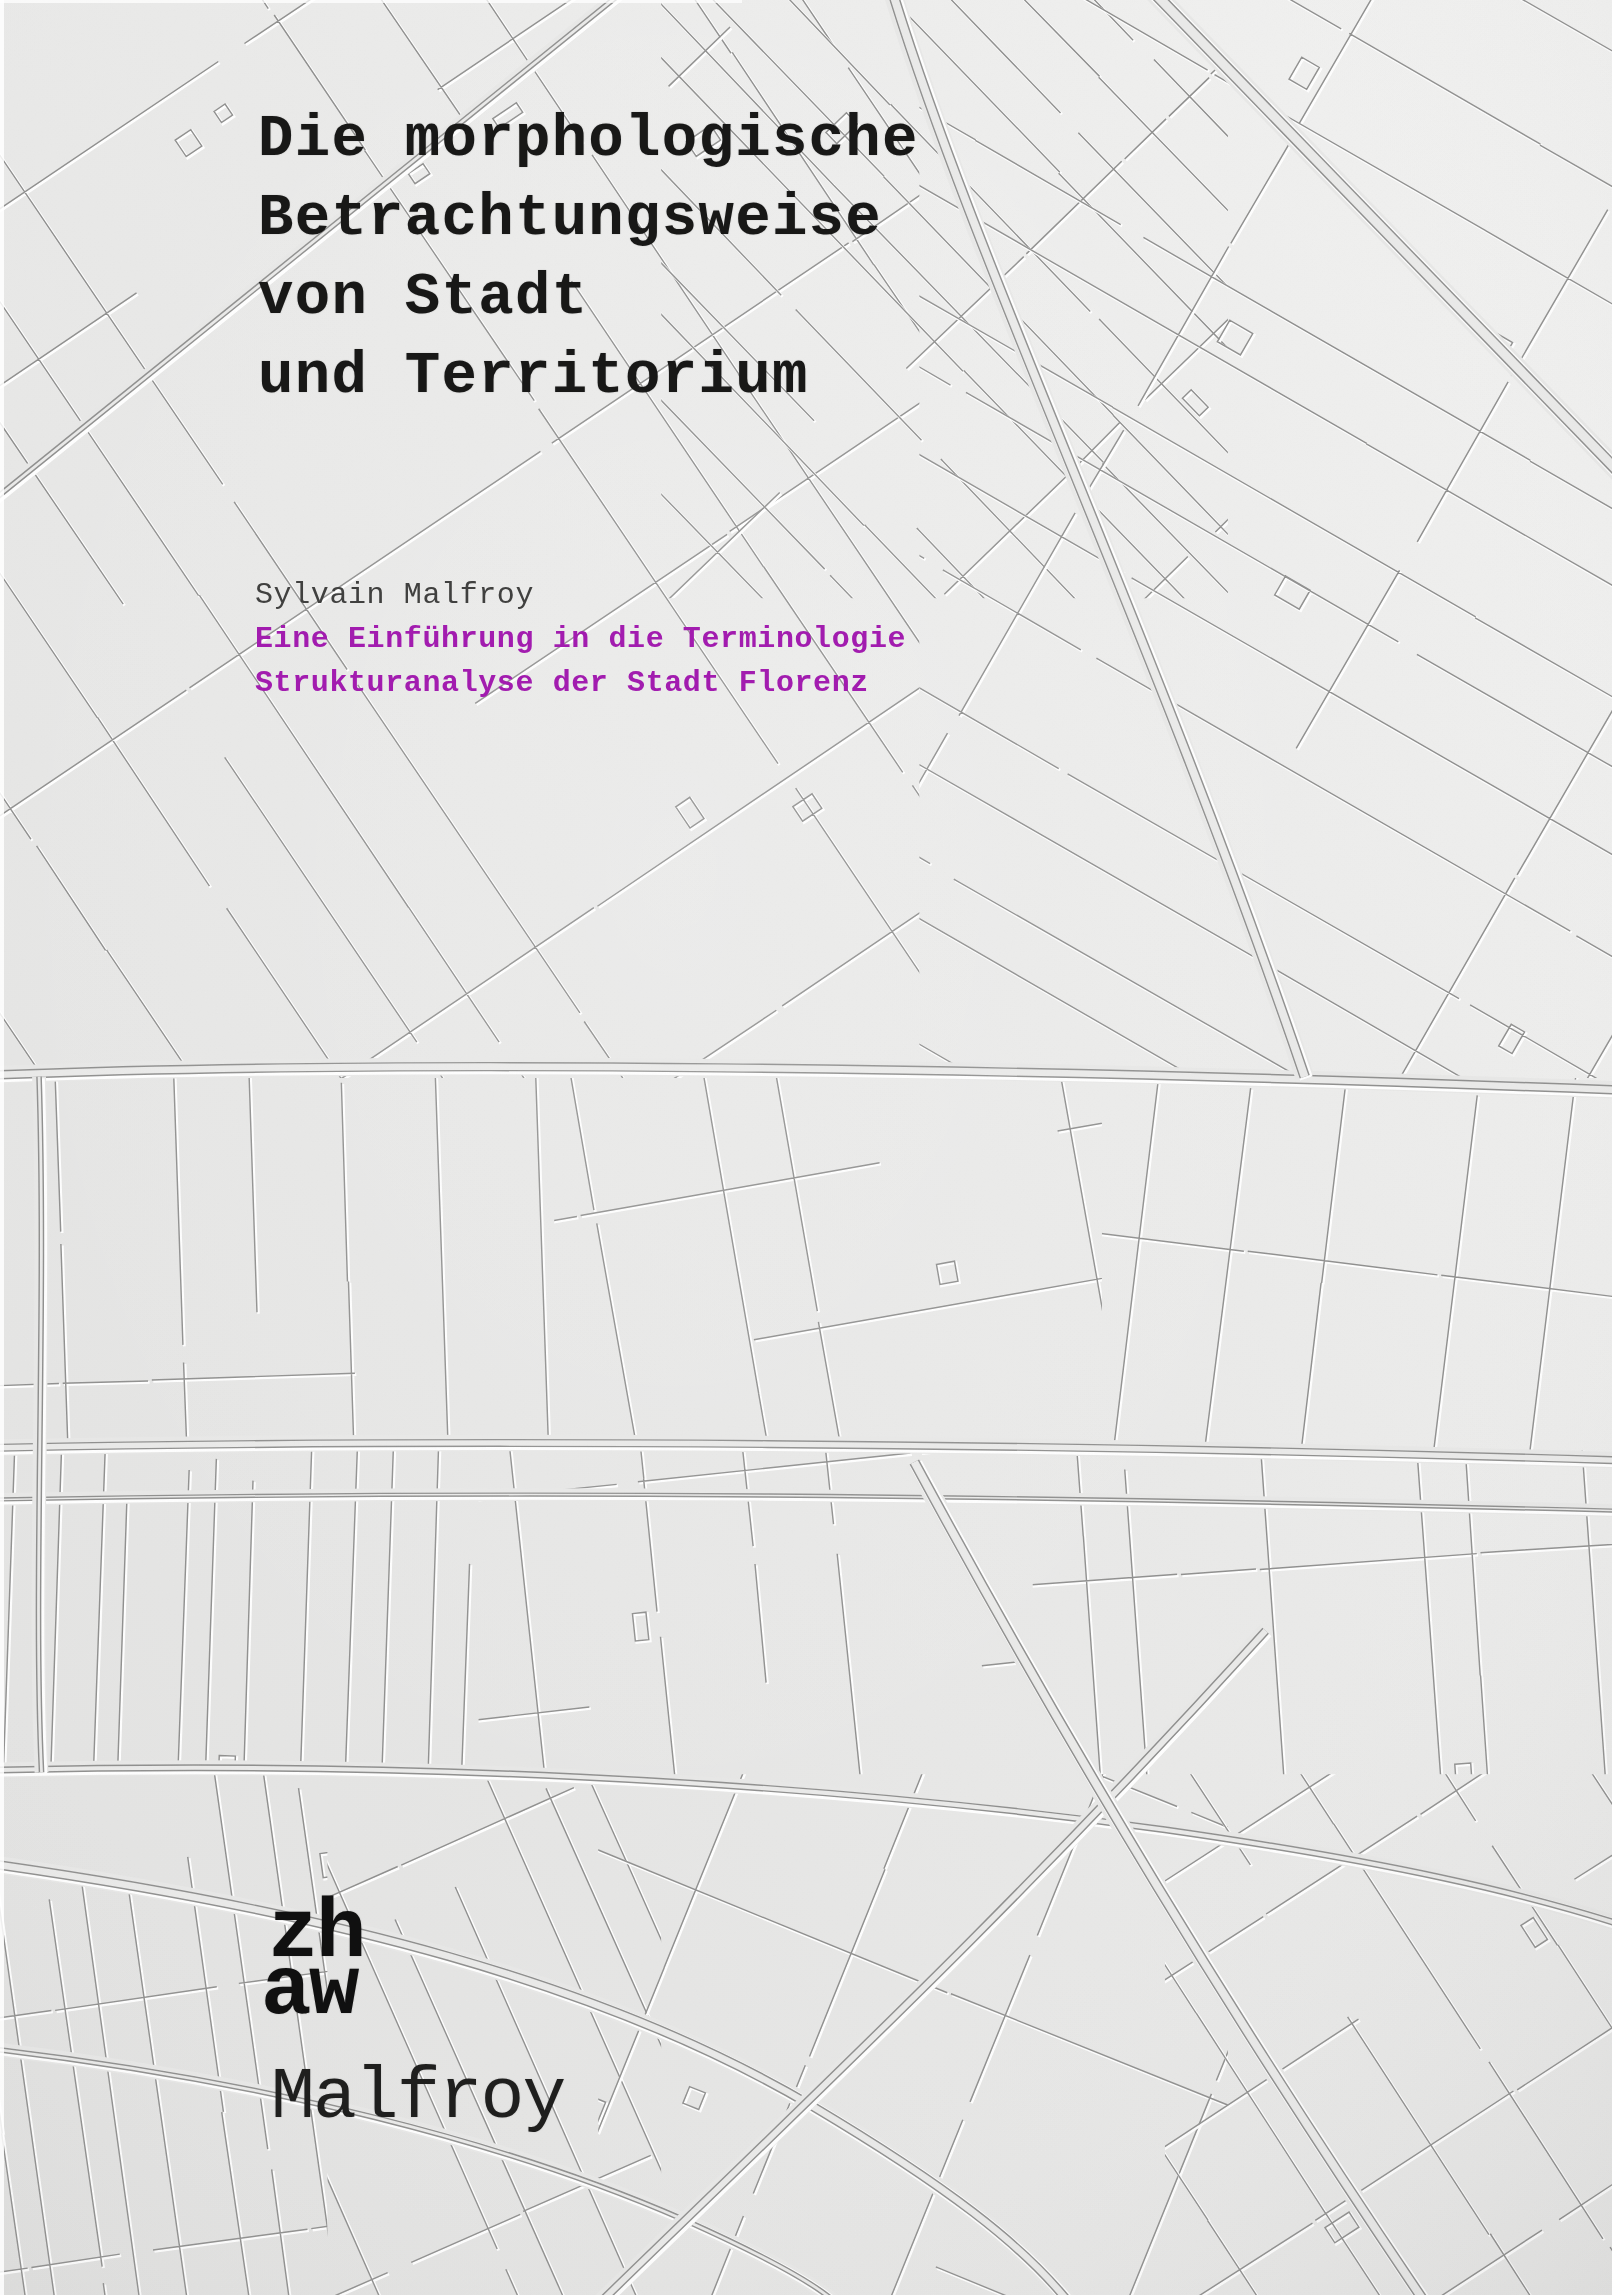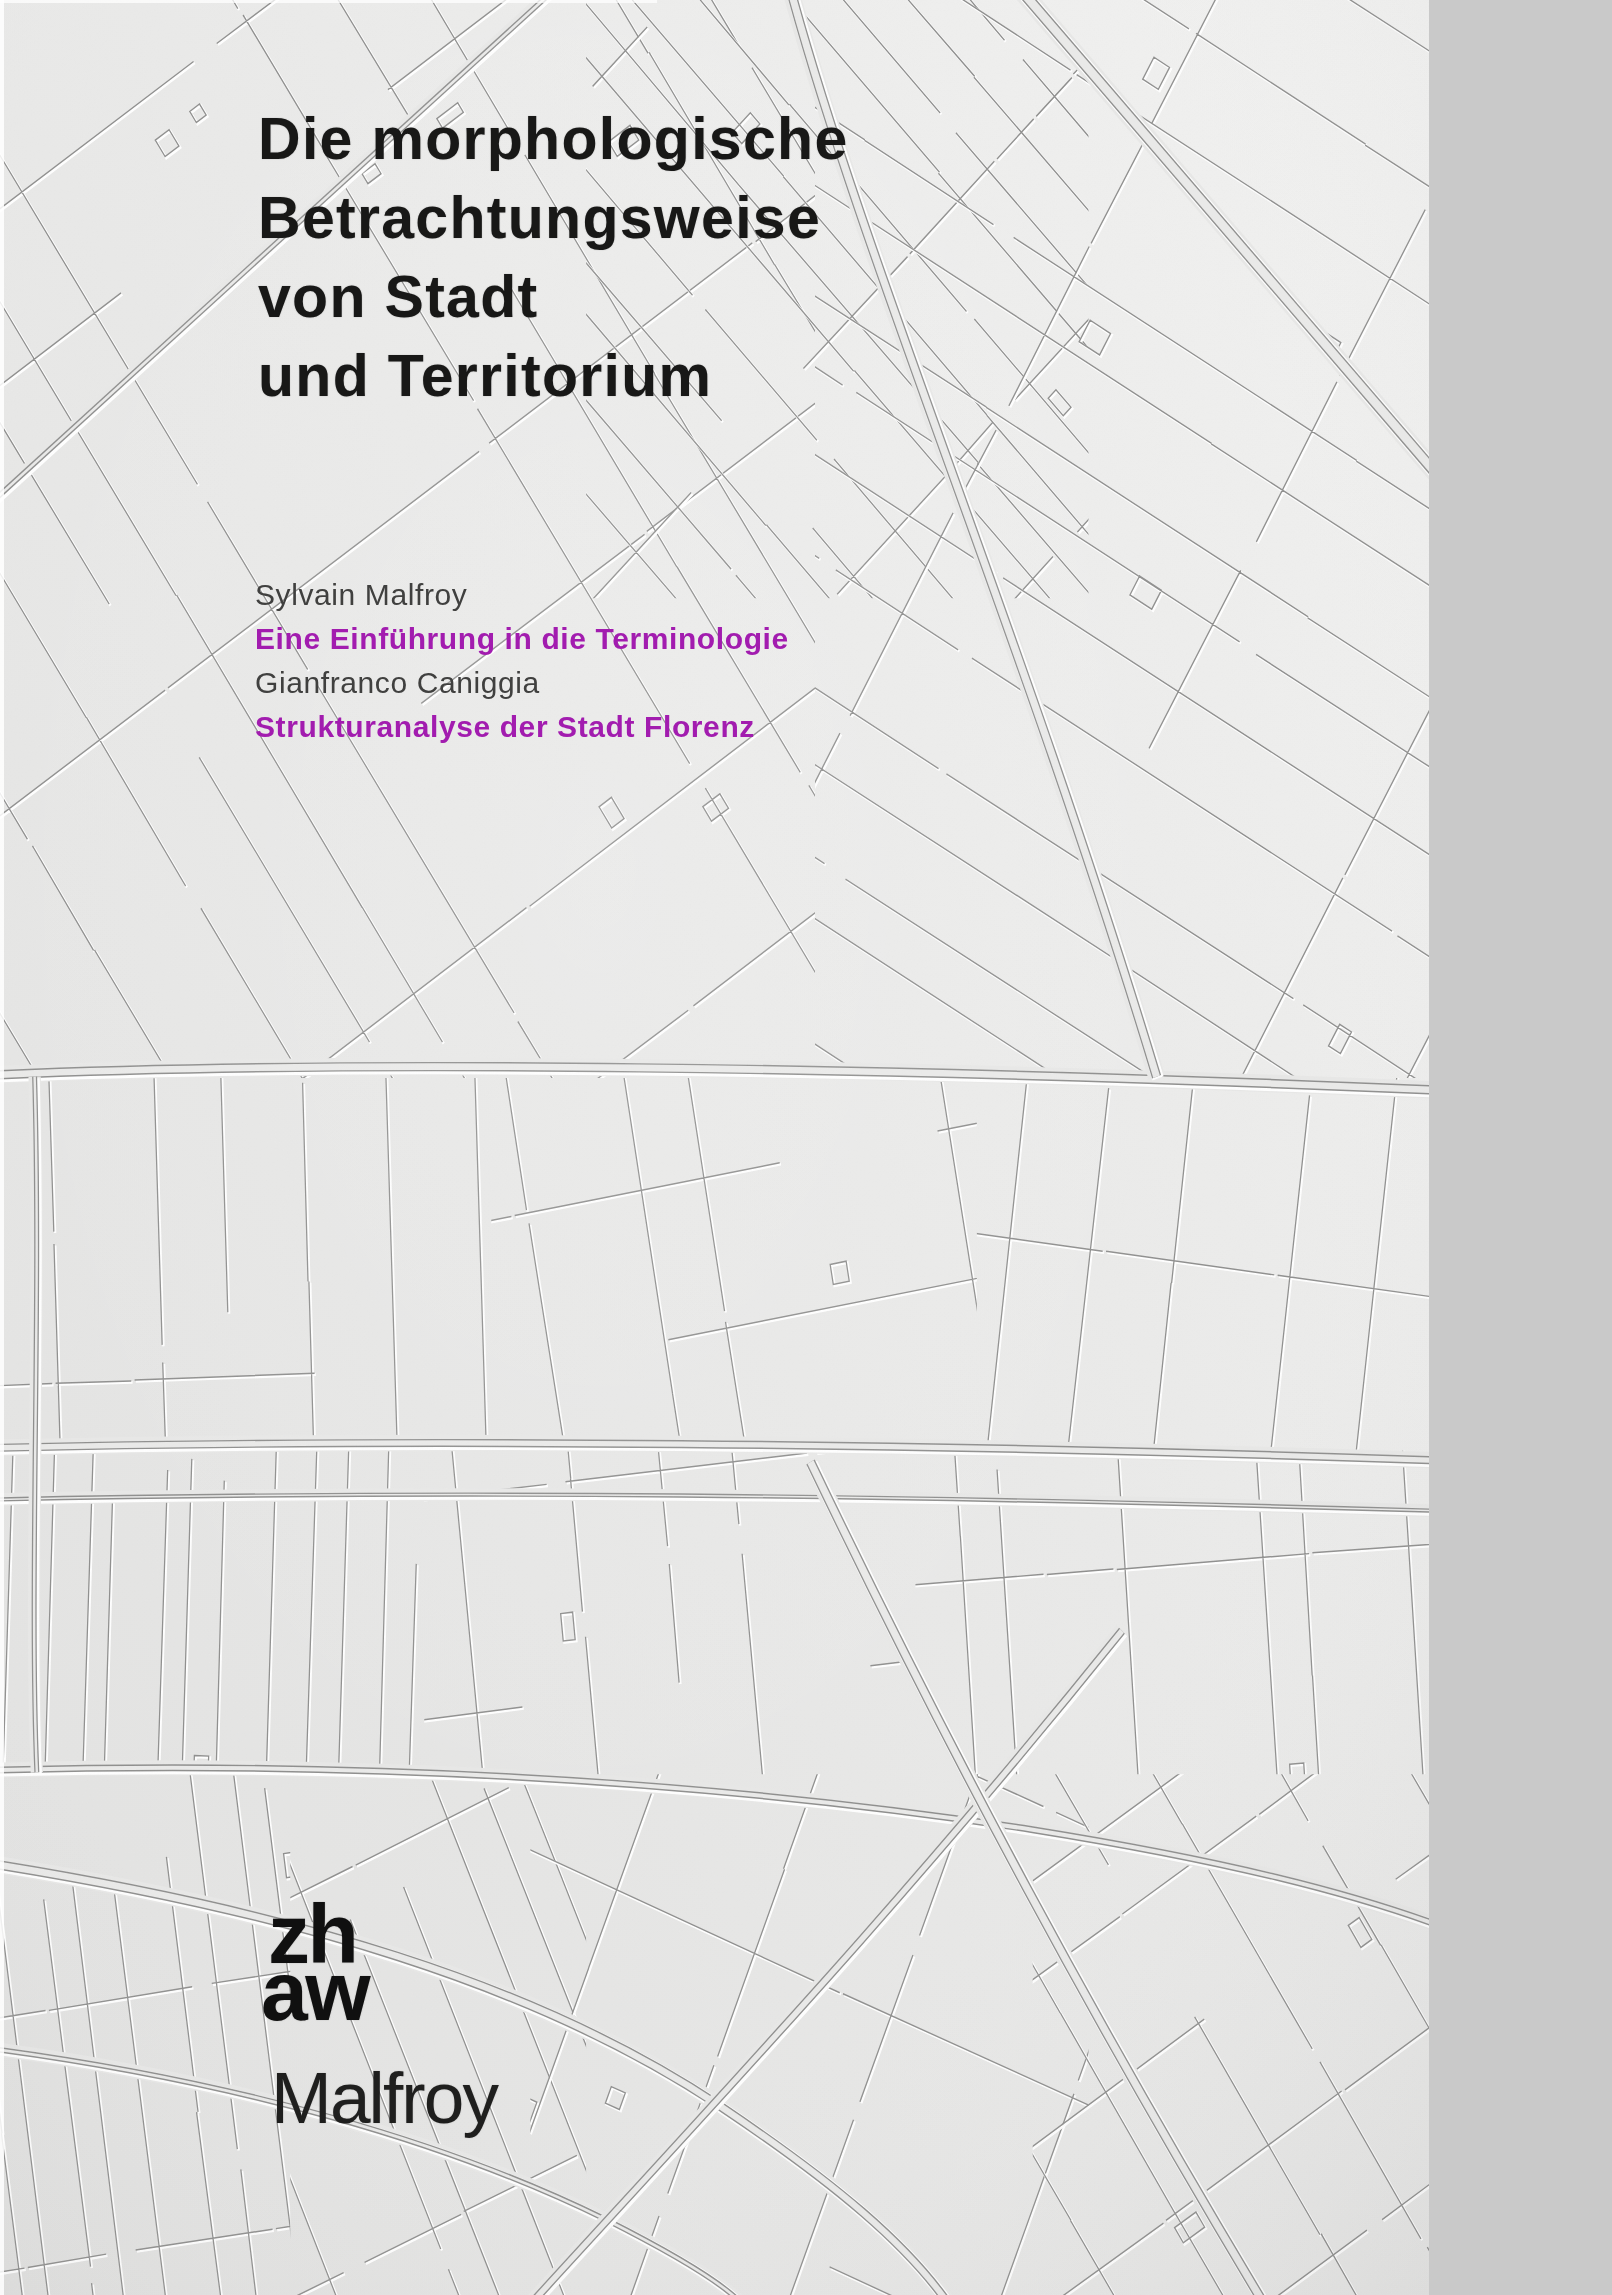--- a/index.html
+++ b/index.html
@@ -1,18 +1,18 @@
 <!DOCTYPE html>
 <html style="font-size:10px"><head>
 <meta charset="utf-8">
 <style>
   html,body{margin:0;padding:0;background:#c9c9c9;}
   .cover{
-    position:relative;width:1429px;height:2295px;overflow:hidden;
-    background:#e8e8e7;font-family:Liberation Sans, sans-serif;
+    position:relative;width:1612px;height:2295px;overflow:hidden;
+    background:#e8e8e7;font-family:Liberation Mono, monospace;
   }
   #map{position:absolute;left:0;top:0;width:100%;height:100%;display:block;filter:blur(0.3px);}
   .txt{position:absolute;margin:0;white-space:nowrap;}
   .soft{filter:blur(0.3px);}
   .title{
     left:258px;top:100px;font-size:59px;line-height:79px;font-weight:700;
     letter-spacing:1.3px;color:#181817;text-shadow:0 0 1.3px rgba(25,25,25,.28);
   }
   .title span{display:block;}
   .credits{left:255px;top:573px;font-size:30px;line-height:44px;letter-spacing:0.6px;}
@@ -219,21 +219,20 @@
   <h1 class="txt title soft">
     <span>Die morphologische</span>
     <span>Betrachtungsweise</span>
     <span>von Stadt</span>
     <span>und Territorium</span>
   </h1>
 
   <div class="txt credits soft">
     <span class="credit-name">Sylvain Malfroy</span>
     <span class="credit-work">Eine Einführung in die Terminologie</span>
-    <span class="credit-name">Gianfranco Caniggia</span>
     <span class="credit-work">Strukturanalyse der Stadt Florenz</span>
   </div>
 
   <div class="txt logo-zh soft">zh</div>
   <div class="txt logo-aw soft">aw</div>
 
   <div class="txt imprint soft">Malfroy</div>
 
 </div>
 

